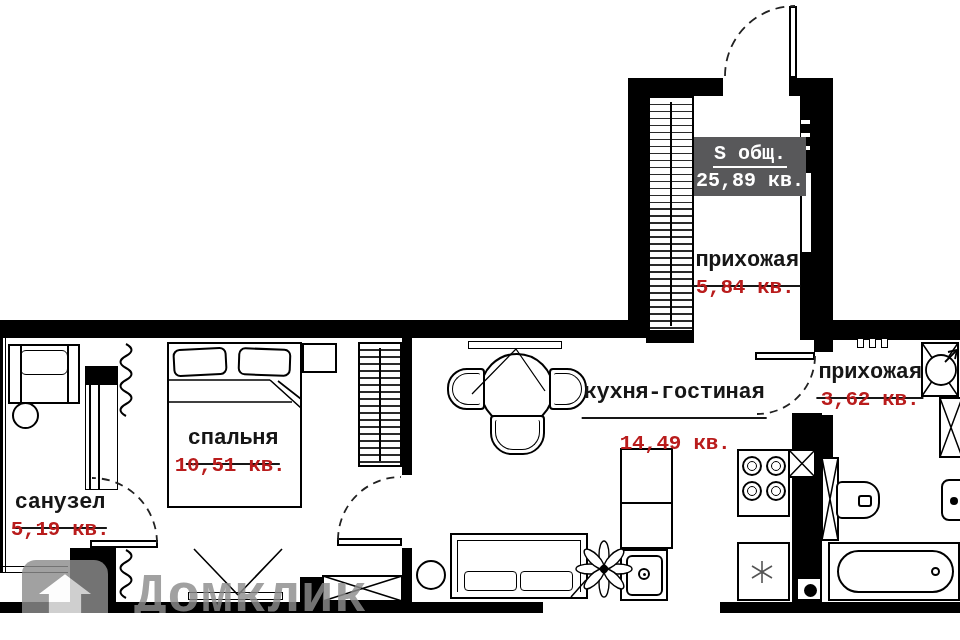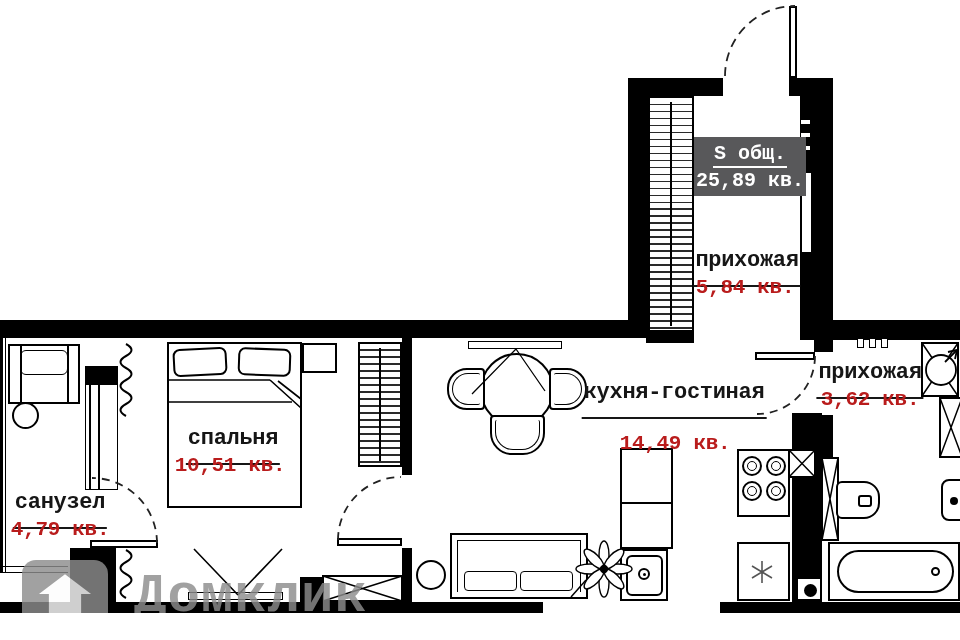--- a/index.html
+++ b/index.html
@@ -211,21 +211,21 @@
   <div class="label" style="left:674px;top:380px;"><span class="u">кухня-гостиная</span></div>
   <div class="area" style="left:675px;top:432px;">14,49 кв.</div>
 
   <div class="label" style="left:870px;top:360px;"><span class="u">прихожая</span></div>
   <div class="area" style="left:870px;top:388px;">3,62 кв.</div>
 
   <div class="label" style="left:233px;top:426px;"><span class="u">спальня</span></div>
   <div class="area" style="left:230px;top:454px;">10,51 кв.</div>
 
   <div class="label" style="left:60px;top:490px;"><span class="u">санузел</span></div>
-  <div class="area" style="left:60px;top:518px;">4,79 кв.</div>
+  <div class="area" style="left:60px;top:518px;">5,19 кв.</div>
 
   <div id="watermark">
     <div id="wm-logo">
       <div class="house"></div>
     </div>
     <div id="wm-text">Домклик</div>
   </div>
 
 </div>
 

